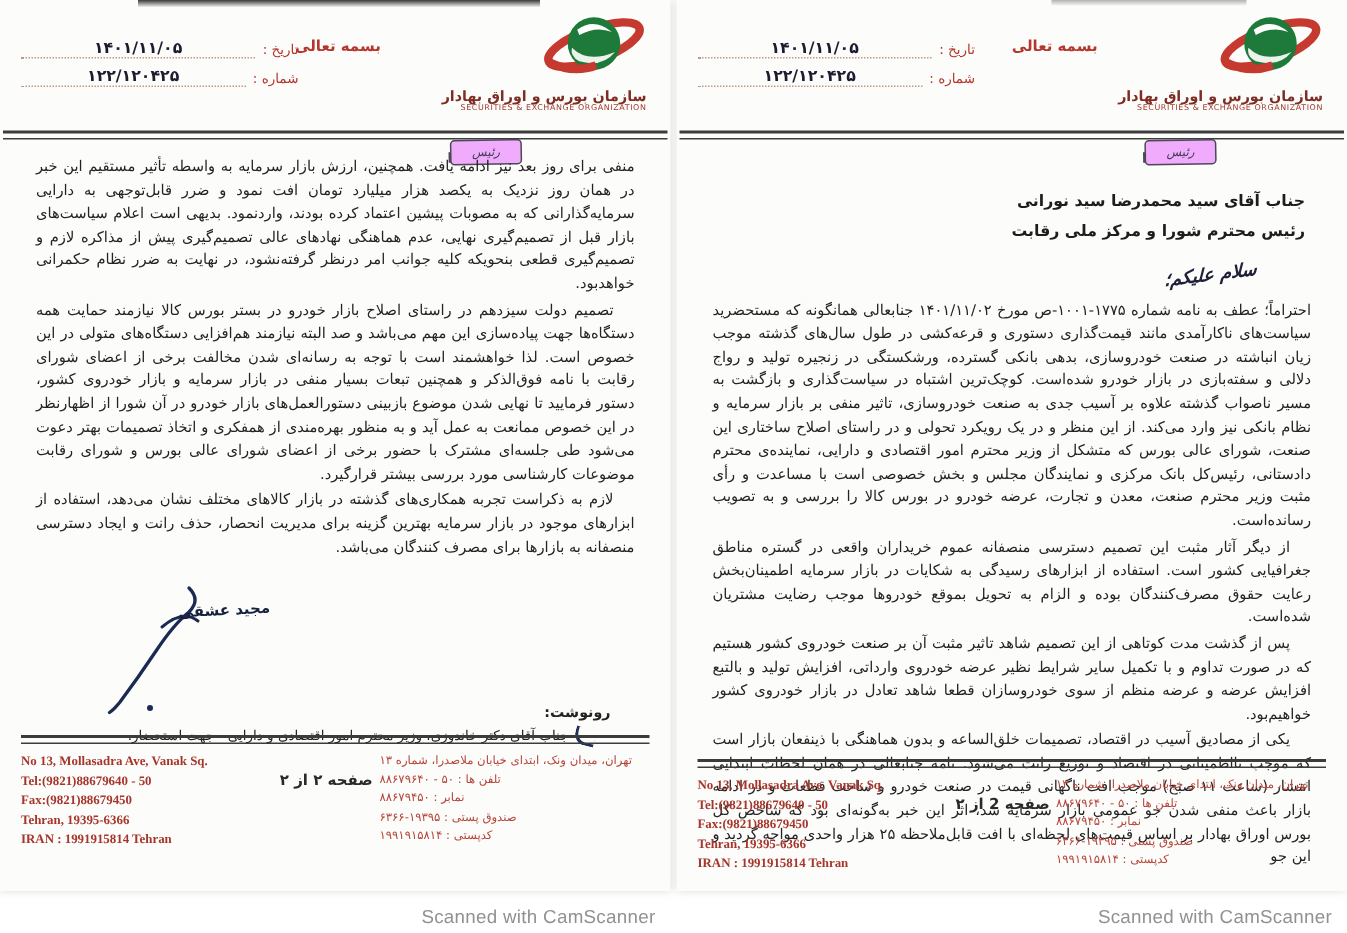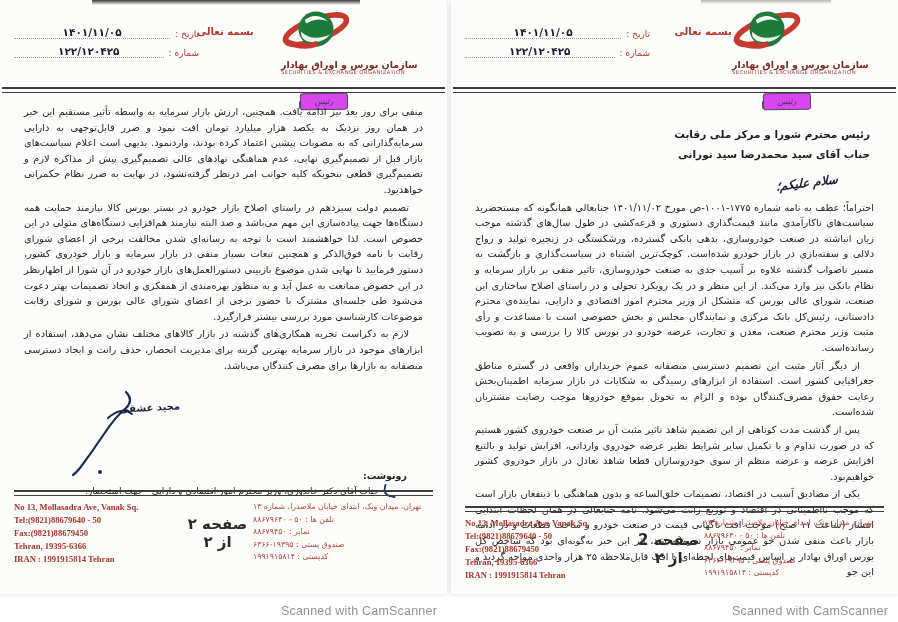--- a/index.html
+++ b/index.html
@@ -15,28 +15,28 @@
         background:linear-gradient(#6a6a6a,rgba(90,90,90,0));opacity:.5;}
 
   
   .hdr{position:absolute;top:0;left:0;right:0;height:87px;}
   .date-block{position:absolute;top:26px;left:14px;width:185px;direction:rtl;font-size:9px;}
   .drow{display:flex;align-items:flex-end;margin-bottom:6px;}
   .dlabel{color:#b5362c;white-space:nowrap;margin-left:5px;}
   .dline{flex:1;border-bottom:1px dotted #b98; text-align:center;}
   .dval{font-weight:bold;color:#1c1c30;font-size:10.5px;letter-spacing:.5px;}
   .bismillah{position:absolute;top:26px;left:44%;color:#b5362c;font-size:10px;font-weight:bold;}
-  .logo-block{position:absolute;top:3px;right:16px;width:150px;text-align:left;line-height:1.1;}
+  .logo-block{position:absolute;top:3px;right:16px;width:150px;text-align:right;line-height:1.1;}
   .org-fa{font-size:9.5px;font-weight:bold;color:#7d2d24;margin-top:1px;}
   .org-en{font-size:5.3px;color:#a03c30;letter-spacing:.4px;}
   .rule2{position:absolute;left:2px;right:2px;top:87px;height:3px;
          border-top:2px solid #3c3c3c;border-bottom:1px solid #3c3c3c;}
   .stamp{position:absolute;top:93px;left:300px;width:46px;height:15px;border:1.2px solid #4a4a55;
          border-radius:3px;display:flex;align-items:center;justify-content:center;
-         font-size:8px;font-style:italic;color:#3c3c52;background:#d946ef;
+         font-size:8px;font-style:italic;color:#3c3c52;background:#f0abfc;
          box-shadow:-6px 3px 0 -5px #4a4a55;transform:rotate(-1deg);}
 
   
   .body-txt{position:absolute;left:24px;right:24px;direction:rtl;text-align:justify;
             color:#242424;font-size:9.8px;line-height:15.6px;}
   .para{margin:0 0 2px 0;}
   .para.ind{text-indent:14px;}
   .addressee{direction:rtl;text-align:right;font-weight:bold;font-size:10.5px;
              line-height:20px;margin:0 4px 10px 0;color:#1d1d1d;}
   .salutation{display:inline-block;direction:rtl;font-size:12px;font-weight:bold;font-style:italic;
@@ -55,21 +55,21 @@
            border-left:2px solid #23305c;border-radius:0 0 0 8px;transform:rotate(14deg);
            margin-left:4px;vertical-align:middle;}
 
   
   .footer{position:absolute;left:14px;right:14px;bottom:12px;}
   #page-left .footer{bottom:28px;}
   .footer .rule2f{height:3px;border-top:2px solid #3c3c3c;border-bottom:1px solid #3c3c3c;margin-bottom:5px;}
   .fcols{display:flex;align-items:flex-start;}
   .f-en{width:168px;font-family:"Liberation Serif",serif;font-weight:bold;
         font-size:8.6px;line-height:13px;color:#a6362c;}
-  .f-center{flex:1;text-align:center;padding-top:14px;font-size:15px;font-weight:bold;
+  .f-center{flex:1;text-align:center;padding-top:14px;font-size:10px;font-weight:bold;
             color:#2a2a2a;direction:rtl;}
   .f-fa{width:180px;direction:rtl;text-align:left;font-size:7.8px;line-height:12.5px;color:#b5443a;}
 
   .watermark{position:absolute;bottom:4px;font-size:12.5px;color:#8f9193;
              font-family:"Liberation Sans",sans-serif;letter-spacing:.2px;margin-left:35px;}
   #wm-right{right:10px;}
   #wm-left{right:461px;}
 </style>
 </head>
 <body>
@@ -169,22 +169,22 @@
         </svg>
         <div class="org-fa">سازمان بورس و اوراق بهادار</div>
         <div class="org-en">SECURITIES &amp; EXCHANGE ORGANIZATION</div>
       </div>
     </div>
     <div class="rule2"></div>
     <div class="stamp" style="left:312px;">رئیس</div>
 
     <div class="body-txt" style="top:124px;">
       <div class="addressee">
+        <div>جناب آقای سید محمدرضا سید نورانی</div>
         <div>رئیس محترم شورا و مرکز ملی رقابت</div>
-        <div>جناب آقای سید محمدرضا سید نورانی</div>
       </div>
       <div style="text-align:right;">
         <span class="salutation">سلام علیکم؛</span>
       </div>
       <p class="para">احتراماً؛ عطف به نامه شماره ۱۷۷۵-۱۰۰۱-ص مورخ ۱۴۰۱/۱۱/۰۲ جنابعالی همانگونه که مستحضرید سیاست‌های ناکارآمدی مانند قیمت‌گذاری دستوری و قرعه‌کشی در طول سال‌های گذشته موجب زیان انباشته در صنعت خودروسازی، بدهی بانکی گسترده، ورشکستگی در زنجیره تولید و رواج دلالی و سفته‌بازی در بازار خودرو شده‌است. کوچک‌ترین اشتباه در سیاست‌گذاری و بازگشت به مسیر ناصواب گذشته علاوه بر آسیب جدی به صنعت خودروسازی، تاثیر منفی بر بازار سرمایه و نظام بانکی نیز وارد می‌کند. از این منظر و در یک رویکرد تحولی و در راستای اصلاح ساختاری این صنعت، شورای عالی بورس که متشکل از وزیر محترم امور اقتصادی و دارایی، نماینده‌ی محترم دادستانی، رئیس‌کل بانک مرکزی و نمایندگان مجلس و بخش خصوصی است با مساعدت و رأی مثبت وزیر محترم صنعت، معدن و تجارت، عرضه خودرو در بورس کالا را بررسی و به تصویب رسانده‌است.</p>
       <p class="para ind">از دیگر آثار مثبت این تصمیم دسترسی منصفانه عموم خریداران واقعی در گستره مناطق جغرافیایی کشور است. استفاده از ابزارهای رسیدگی به شکایات در بازار سرمایه اطمینان‌بخش رعایت حقوق مصرف‌کنندگان بوده و الزام به تحویل بموقع خودروها موجب رضایت مشتریان شده‌است.</p>
       <p class="para ind">پس از گذشت مدت کوتاهی از این تصمیم شاهد تاثیر مثبت آن بر صنعت خودروی کشور هستیم که در صورت تداوم و با تکمیل سایر شرایط نظیر عرضه خودروی وارداتی، افزایش تولید و بالتبع افزایش عرضه و عرضه منظم از سوی خودروسازان قطعا شاهد تعادل در بازار خودروی کشور خواهیم‌بود.</p>
       <p class="para ind">یکی از مصادیق آسیب در اقتصاد، تصمیمات خلق‌الساعه و بدون هماهنگی با ذینفعان بازار است که موجب نااطمینانی در اقتصاد و توزیع رانت می‌شود. نامه جنابعالی در همان لحظات ابتدایی انتشار (ساعت ۱۱ صبح) موجب افت ناگهانی قیمت در صنعت خودرو و ساخت قطعات و در ادامه بازار باعث منفی شدن جو عمومی بازار سرمایه شد، اثر این خبر به‌گونه‌ای بود که شاخص کل بورس اوراق بهادار بر اساس قیمت‌های لحظه‌ای با افت قابل‌ملاحظه ۲۵ هزار واحدی مواجه گردید و این جو</p>
     </div>
 

